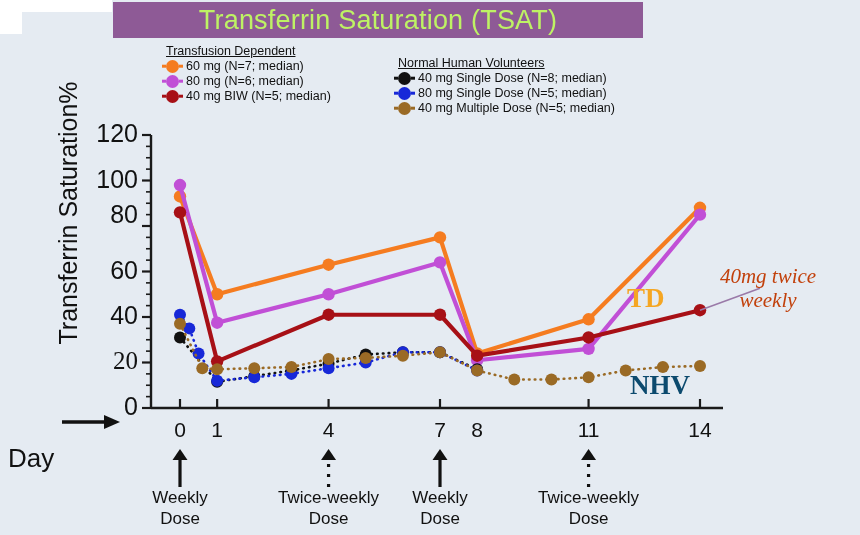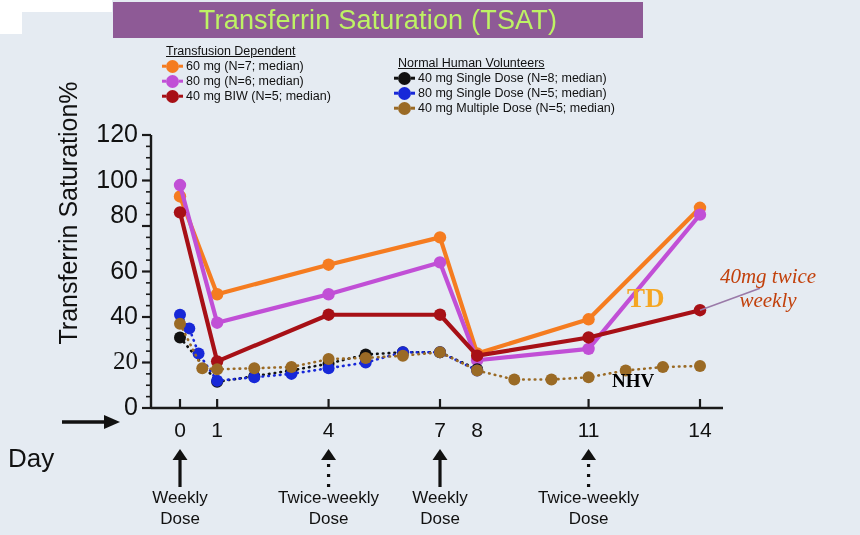--- a/index.html
+++ b/index.html
@@ -67,21 +67,21 @@
   #day-label{
     position:absolute;left:8px;top:411px;font-size:26px;color:#111;margin-top:32px;
   }
   .dose-note{
     position:absolute;font-size:17px;color:#111;text-align:center;line-height:21px;
     white-space:nowrap;
   }
 
   .series-ann{position:absolute;white-space:nowrap;font-family:Liberation Serif, serif;}
   #ann-td{left:627px;top:283px;font-size:27px;font-weight:bold;color:#f5a623;}
-  #ann-nhv{left:612px;top:370px;font-size:19px;font-weight:bold;color:#000000;}
+  #ann-nhv{left:630px;top:370px;font-size:27px;font-weight:bold;color:#0c4a6e;}
   #ann-biw{
     left:703px;top:264px;font-size:21px;font-style:italic;color:#c2410c;
     line-height:24px;text-align:center;width:130px;
   }
   svg{position:absolute;left:0;top:0;}
 </style>
 </head>
 <body>
 
 <div id="root">

